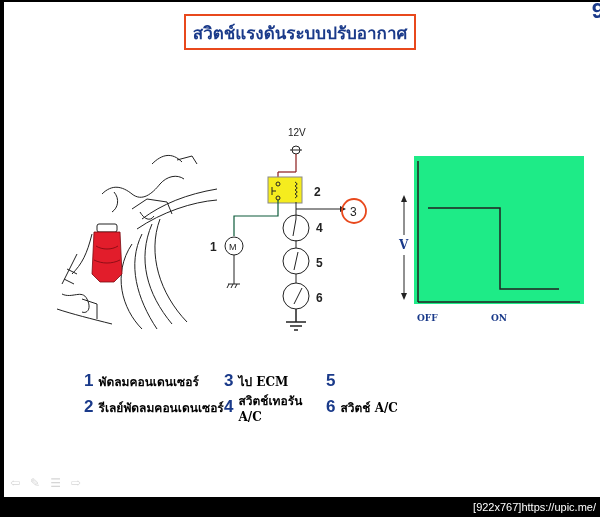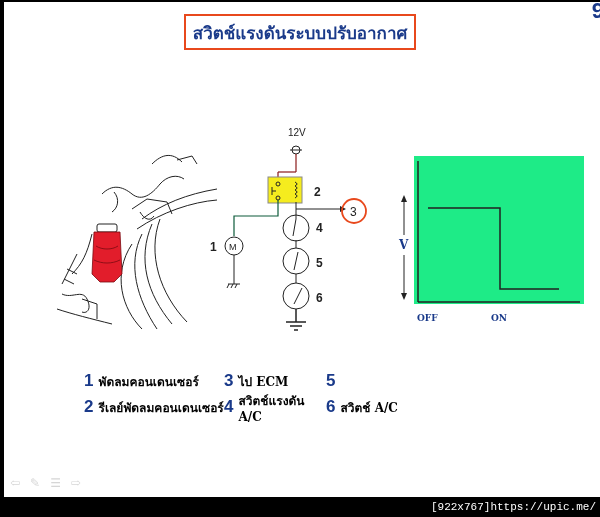--- a/index.html
+++ b/index.html
@@ -11,21 +11,21 @@
   .illustration{position:absolute;left:38px;top:122px;}
   .circuit{position:absolute;left:196px;top:122px;}
   .graph{position:absolute;left:380px;top:145px;}
   .legend{position:absolute;left:80px;top:366px;font-family:"DejaVu Serif",serif;color:#1a3a8a;}
   .legend-row{display:flex;height:26px;align-items:center;}
   .legend-item{display:flex;align-items:center;}
   .legend-num{font-family:"Liberation Sans",sans-serif;font-weight:bold;font-size:17px;margin-right:5px;color:#1a3a8a;}
   .legend-label{font-size:12px;font-weight:bold;color:#000000;}
   .nav{position:absolute;left:6px;top:474px;display:flex;gap:10px;color:#d6d6d6;font-size:12px;}
   .nav span{cursor:pointer;}
-  .watermark{position:absolute;right:4px;top:497px;color:#fff;font-family:Liberation Mono, monospace;font-size:11px;line-height:20px;}
+  .watermark{position:absolute;right:4px;top:497px;color:#fff;font-family:Liberation Sans, sans-serif;font-size:11px;line-height:20px;}
 </style>
 </head>
 <body>
 
 <div class="slide">
 
   <div class="page-num">9</div>
 
   <div class="title-box">
     <span class="title-text">สวิตช์แรงดันระบบปรับอากาศ</span>
@@ -133,21 +133,21 @@
         <span class="legend-num">5</span>
       </div>
     </div>
     <div class="legend-row">
       <div class="legend-item" style="width:140px">
         <span class="legend-num">2</span>
         <span class="legend-label">รีเลย์พัดลมคอนเดนเซอร์</span>
       </div>
       <div class="legend-item" style="width:102px">
         <span class="legend-num">4</span>
-        <span class="legend-label">สวิตช์แรงดัน A/C</span>
+        <span class="legend-label">สวิตช์เทอรัน A/C</span>
       </div>
       <div class="legend-item">
         <span class="legend-num">6</span>
         <span class="legend-label">สวิตช์ A/C</span>
       </div>
     </div>
   </div>
 
   <div class="nav">
     <span>⇦</span>

